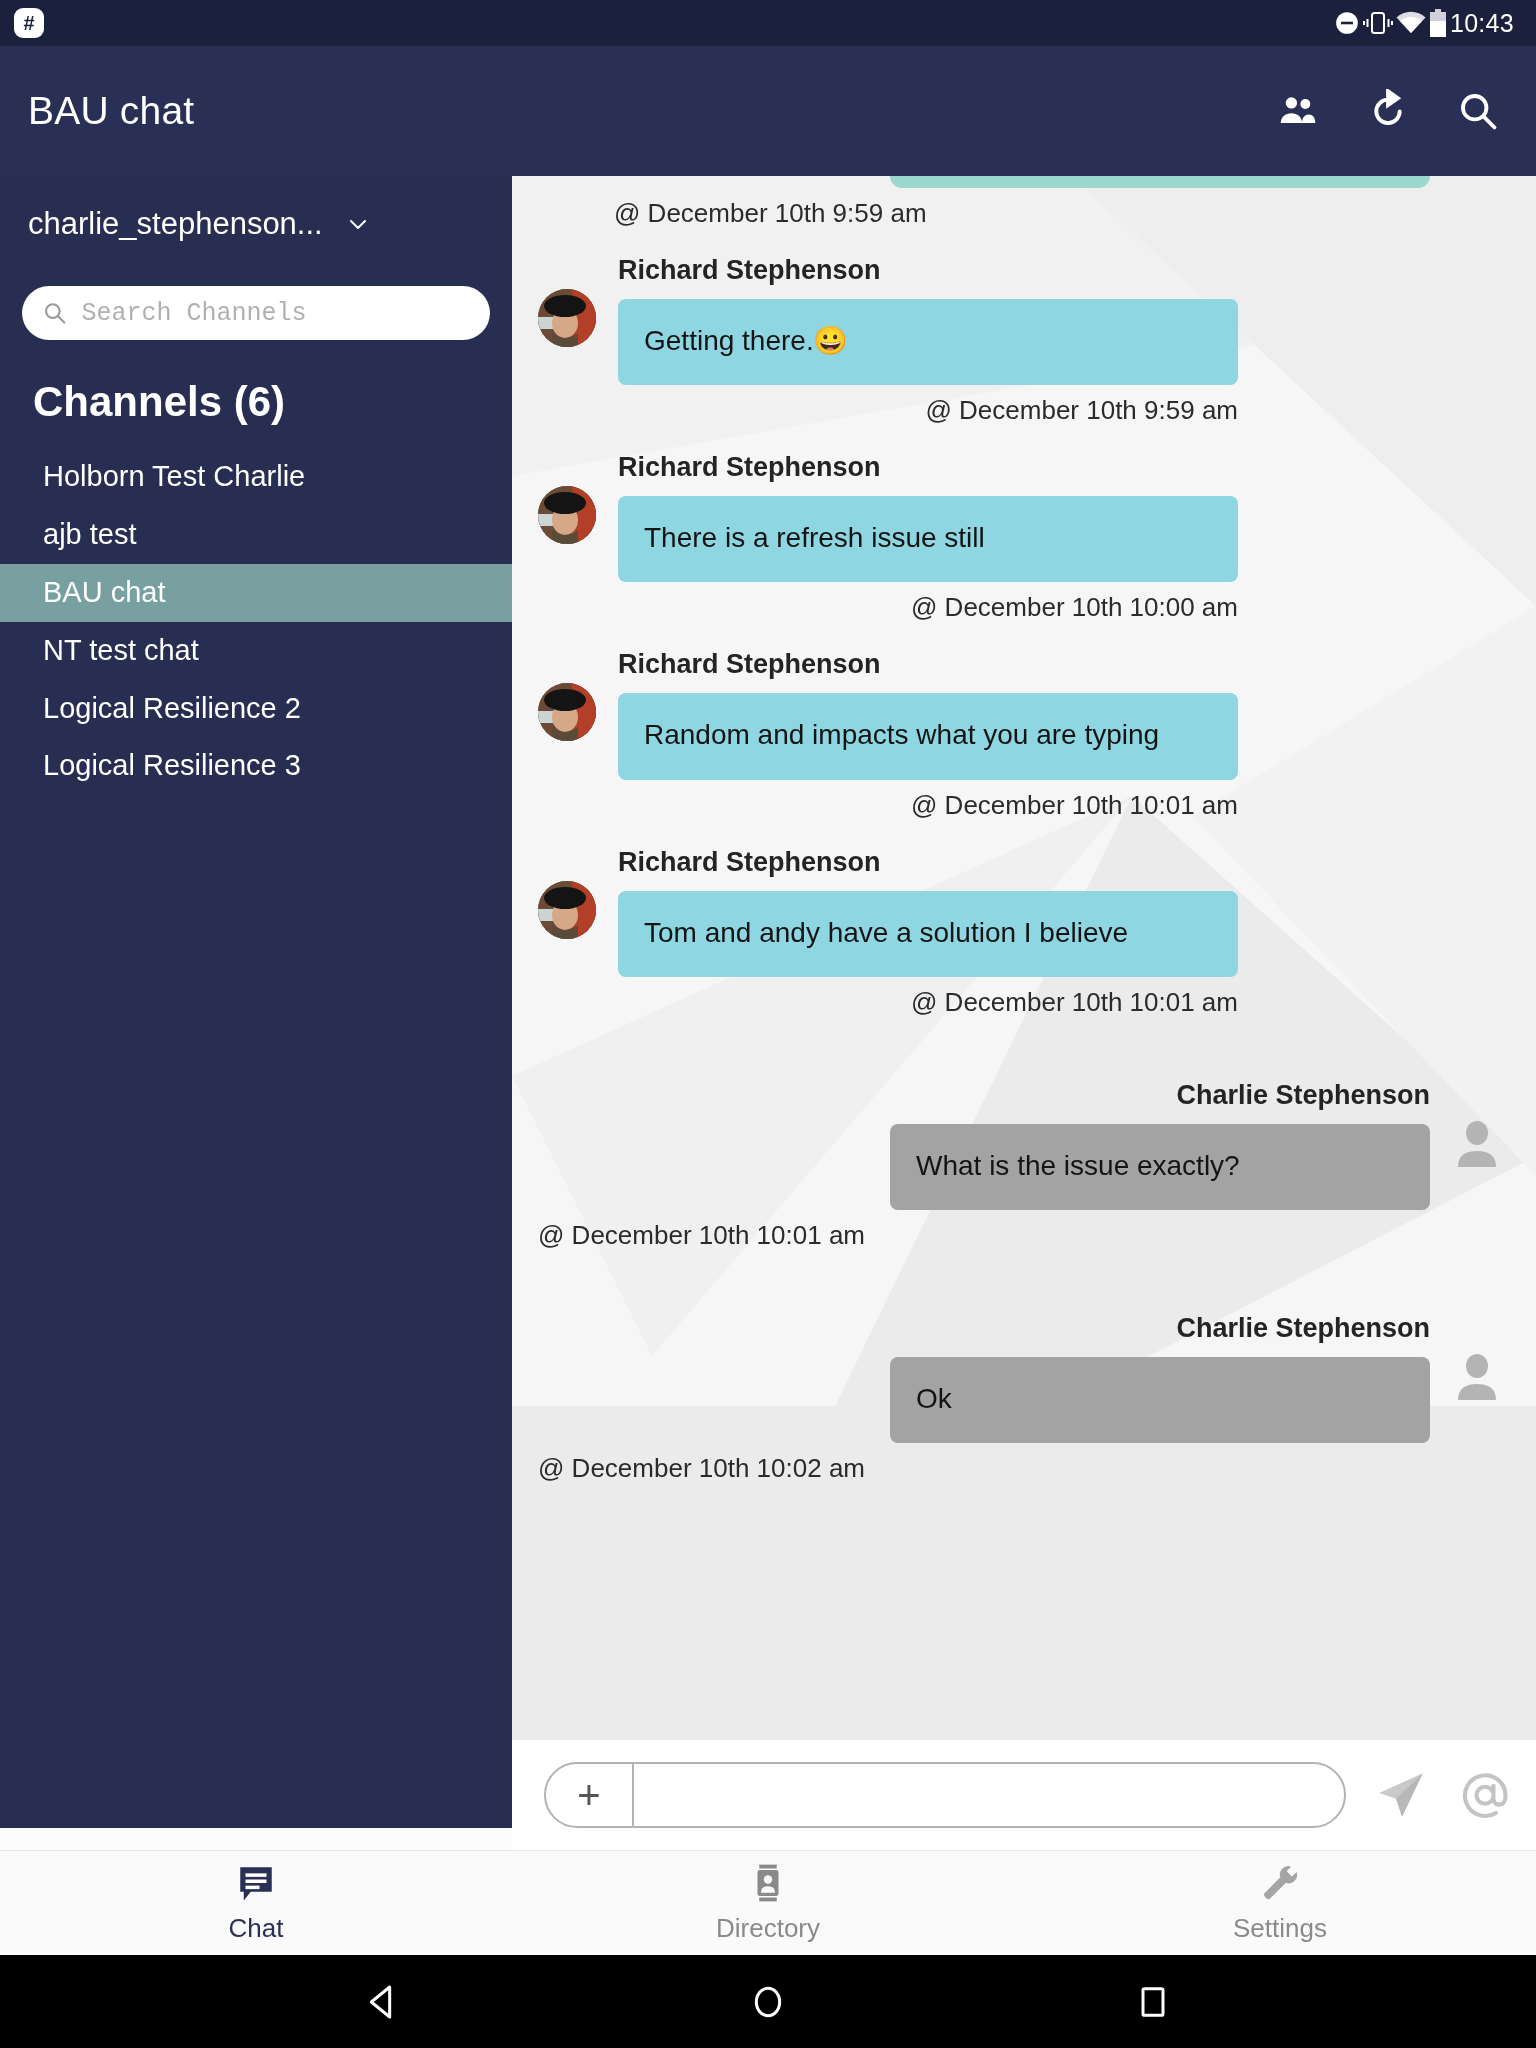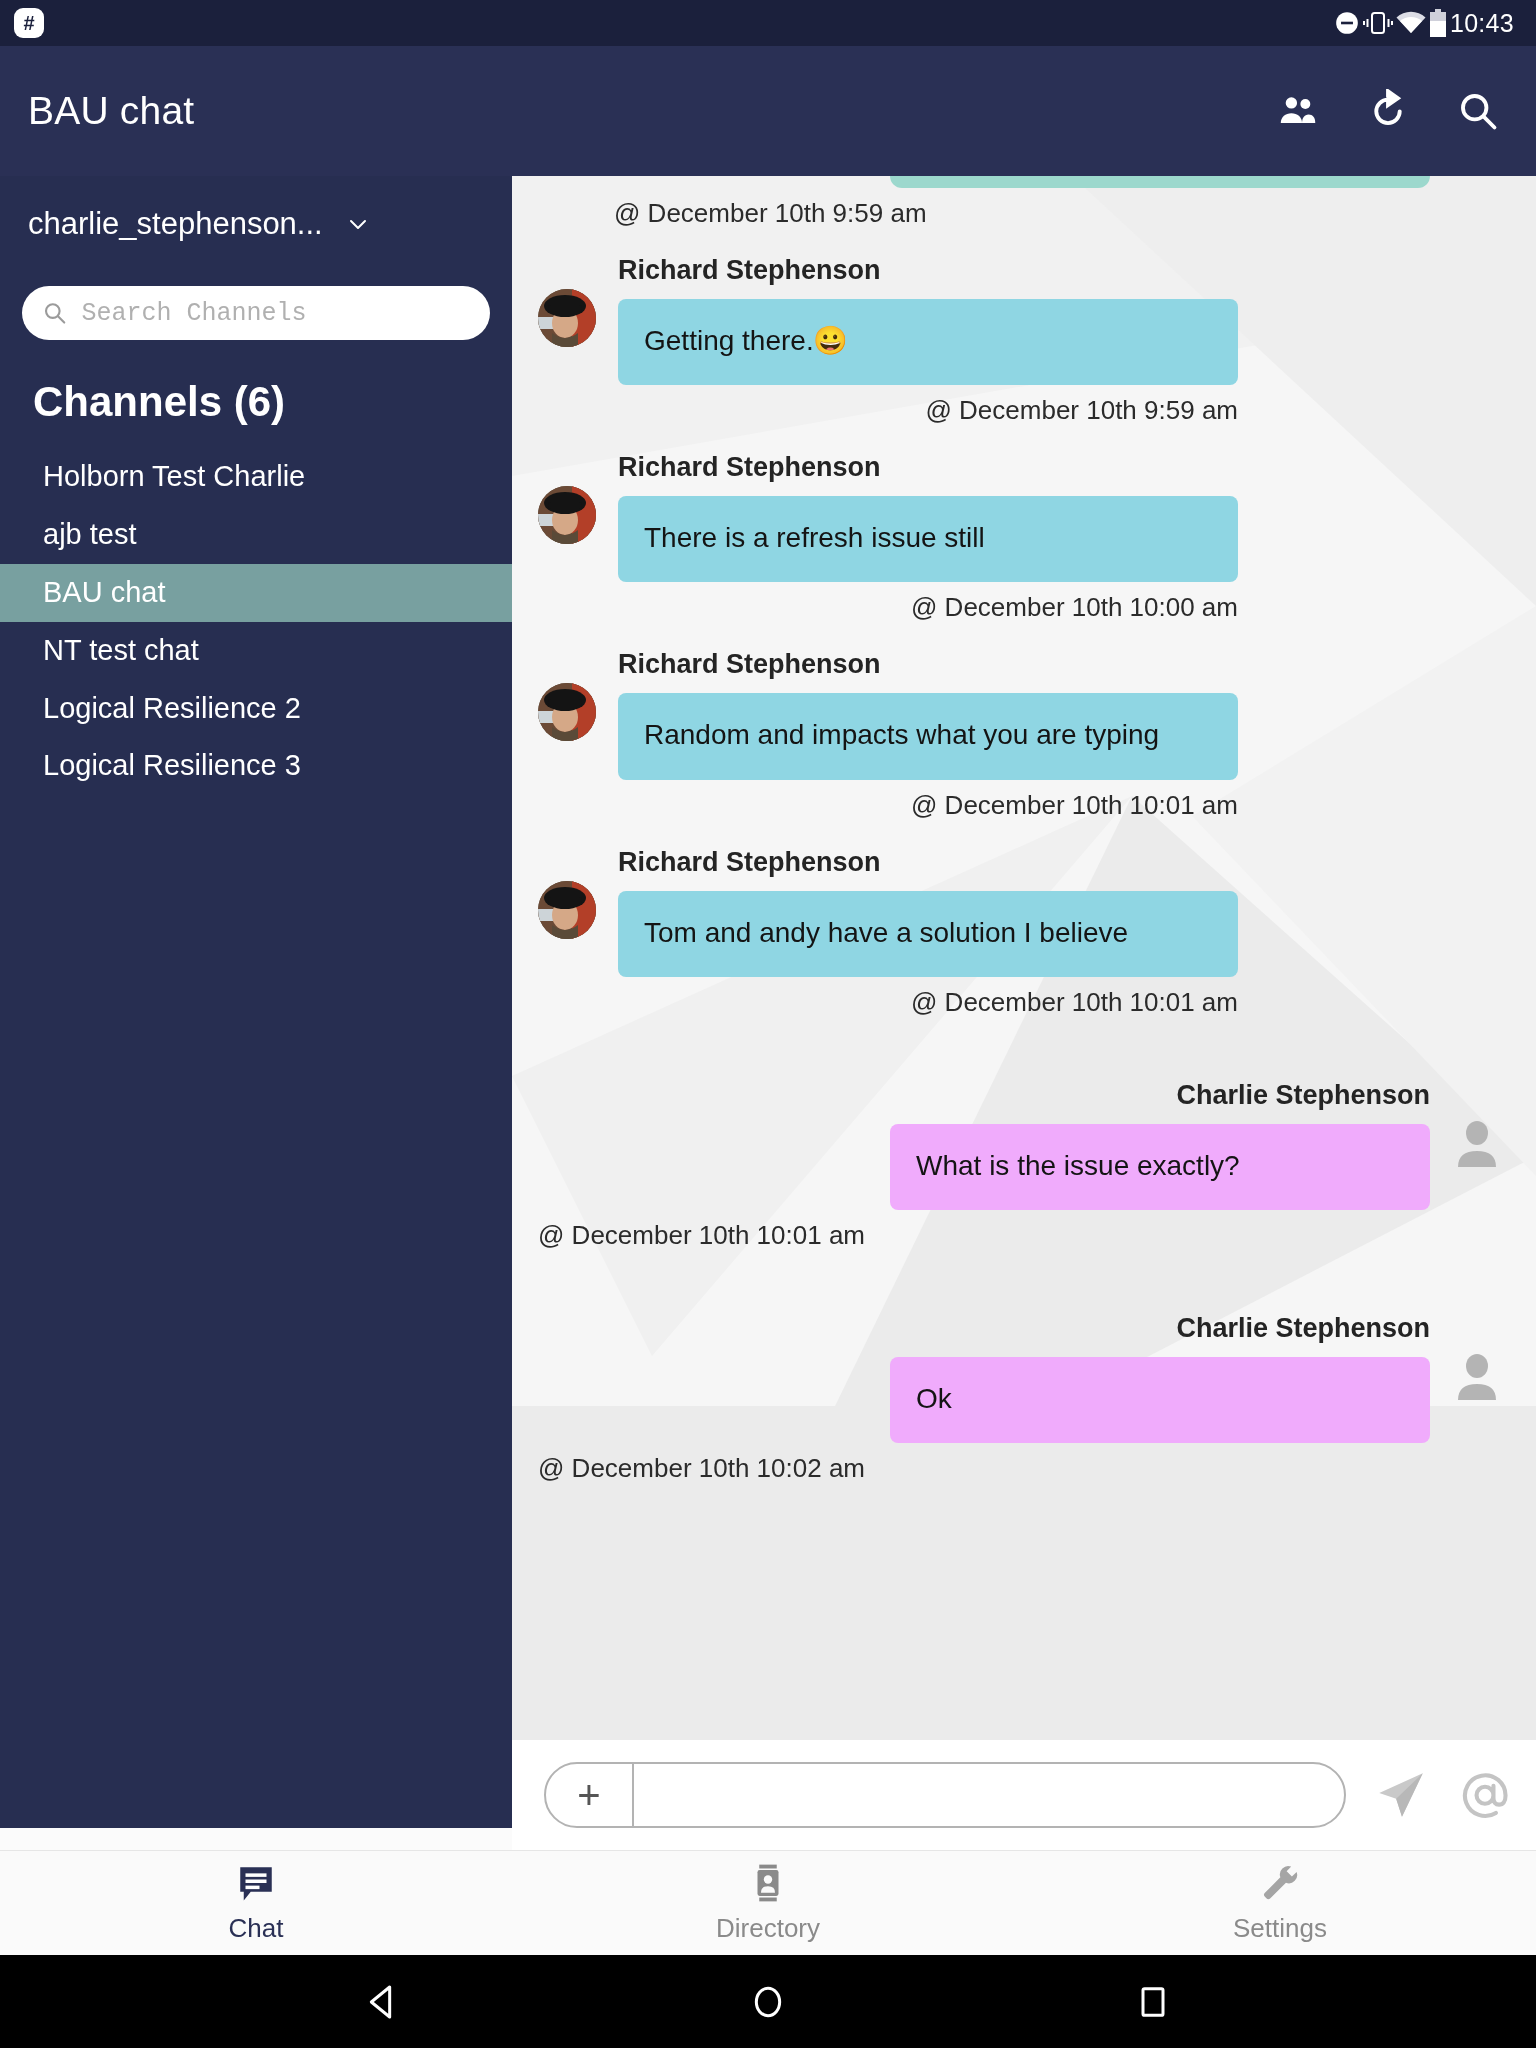--- a/index.html
+++ b/index.html
@@ -114,21 +114,21 @@
   .msg.in .bubble { background: #8fd6e3; }
   .stamp { font-size: 26px; color: #2b2b2b; margin-top: 10px; }
 
   .msg.in .col { display: flex; flex-direction: column; align-items: stretch; }
   .msg.in .bubble { width: 100%; max-width: 620px; }
   .msg.in .stamp { text-align: right; width: 620px; }
 
   .msg.out { justify-content: flex-end; margin-top: 62px; }
   .msg.out .col { padding-left: 0; padding-right: 18px; display: flex; flex-direction: column; align-items: flex-end; }
   .msg.out .sender { text-align: right; }
-  .msg.out .bubble { background: #f0abfc; width: 540px; max-width: 540px; }
+  .msg.out .bubble { background: #a3a3a3; width: 540px; max-width: 540px; }
   .msg.out .stamp { align-self: flex-start; }
   .msg.out .avatar-ph {
     width: 58px; height: 58px; flex: 0 0 58px; margin-top: 34px;
   }
 
   
   .top-partial { position: relative; z-index: 1; }
   .top-partial .clip {
     height: 12px; width: 540px; margin-left: auto; margin-right: 76px;
     background: #9cd8cd; border-radius: 0 0 16px 16px;

